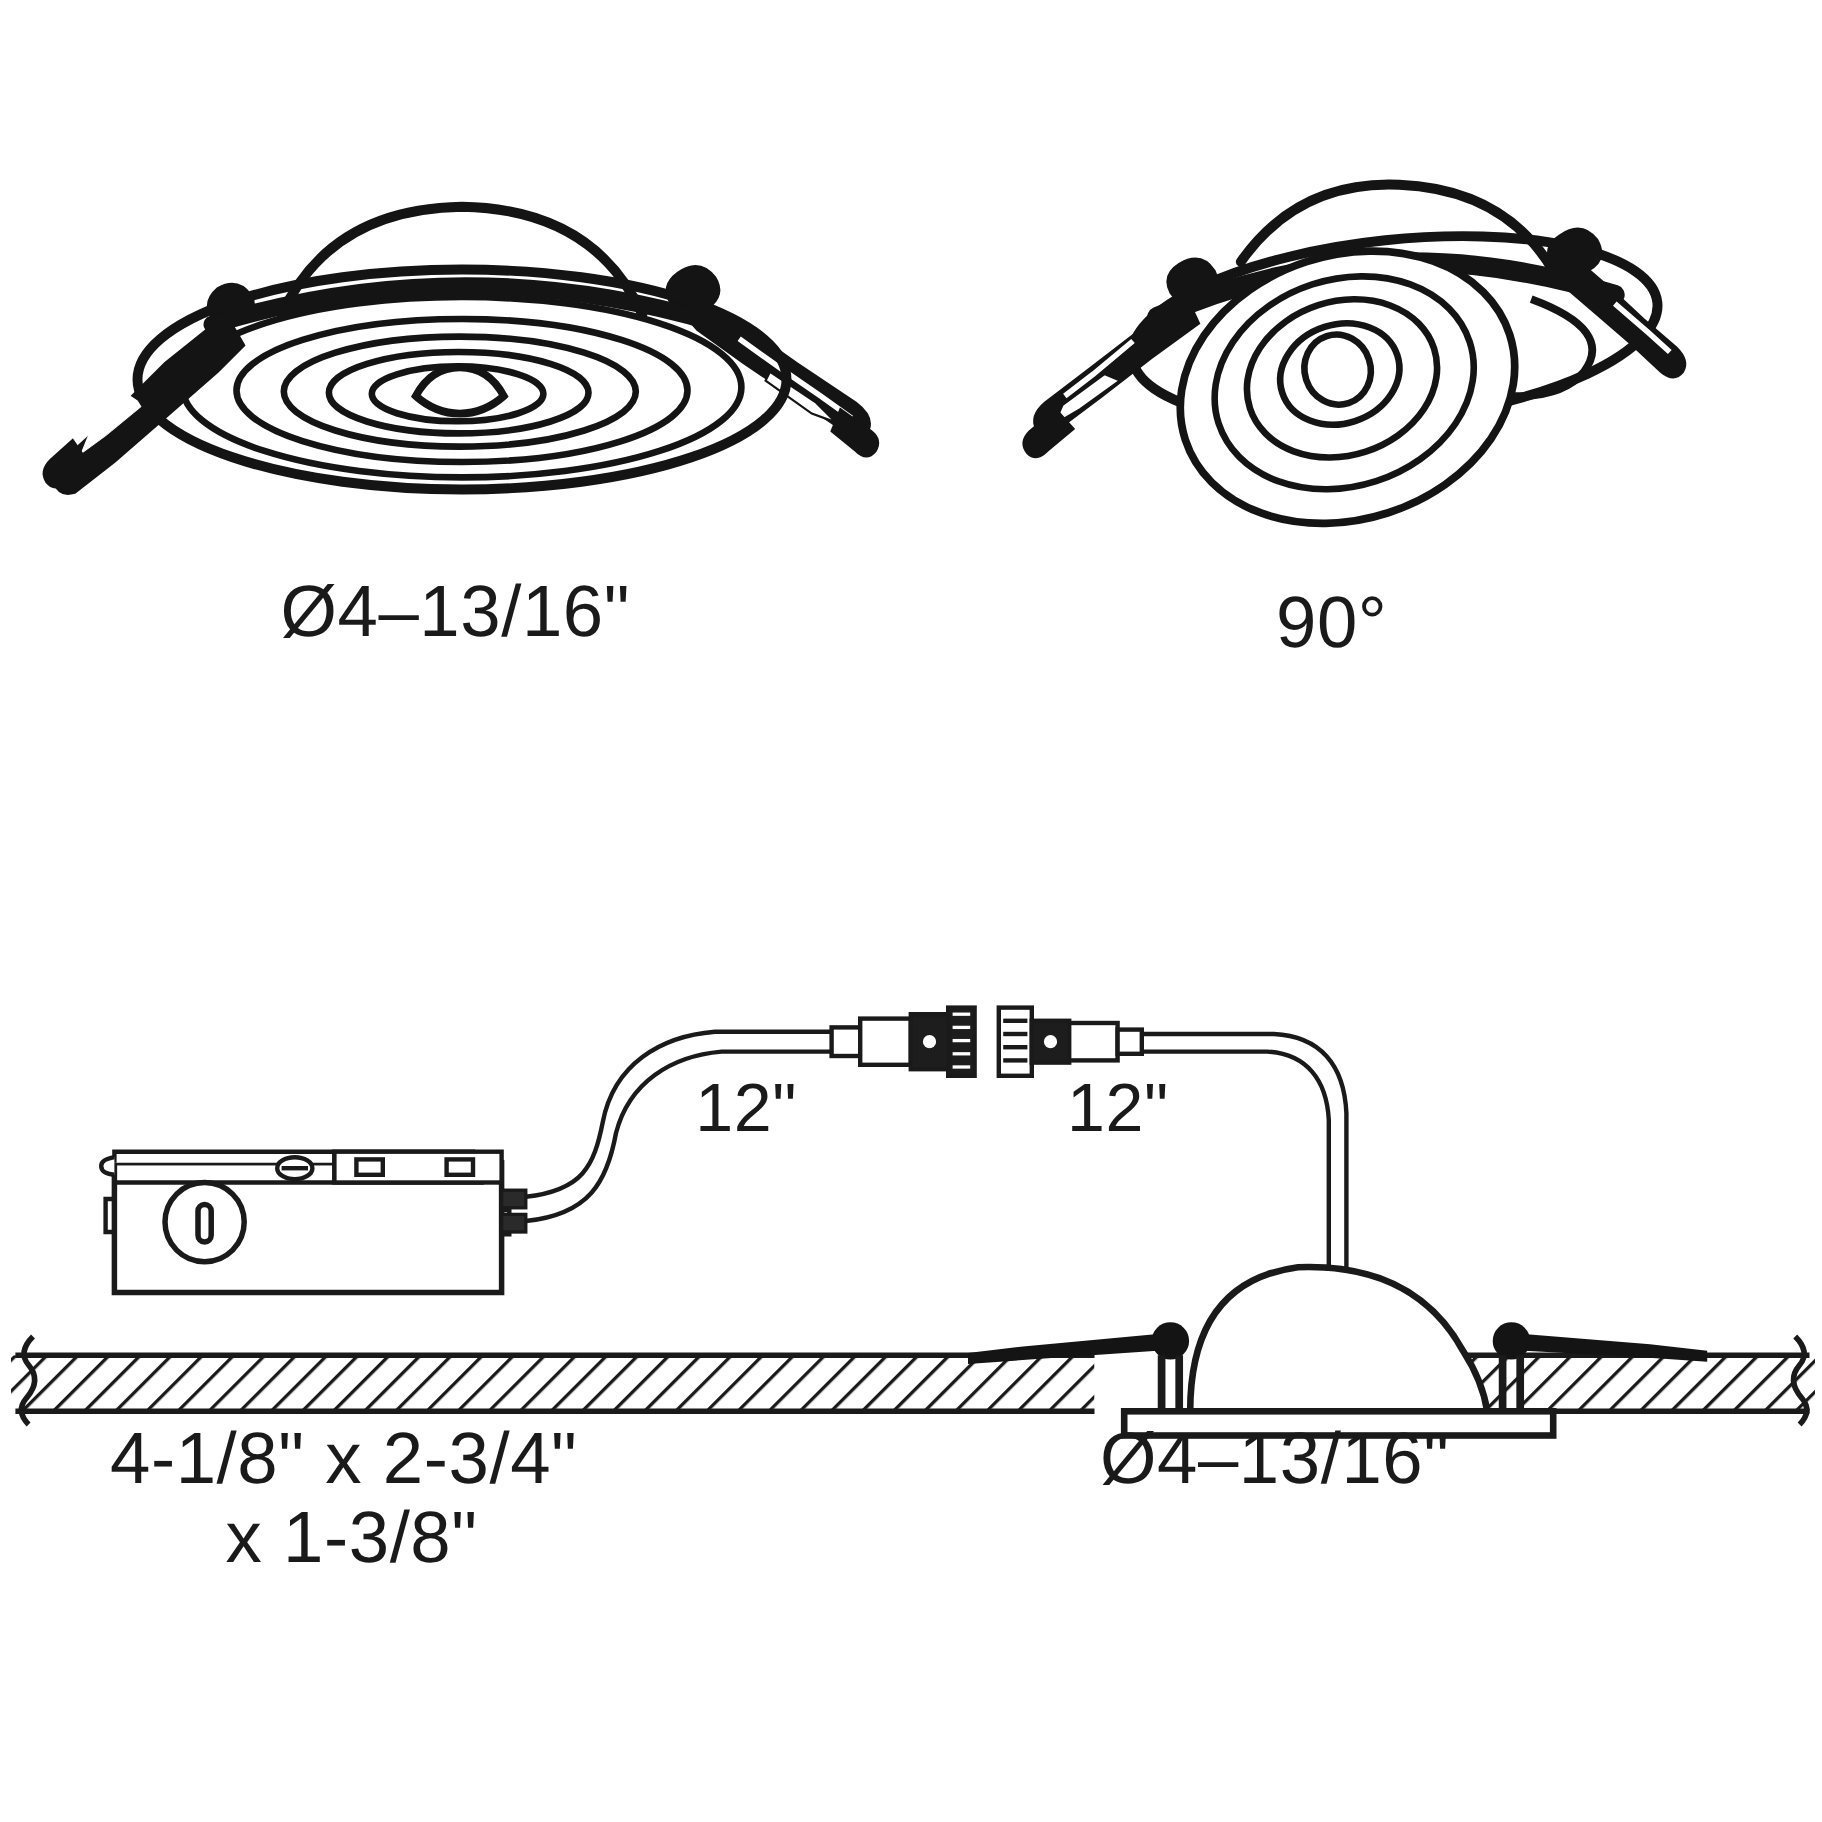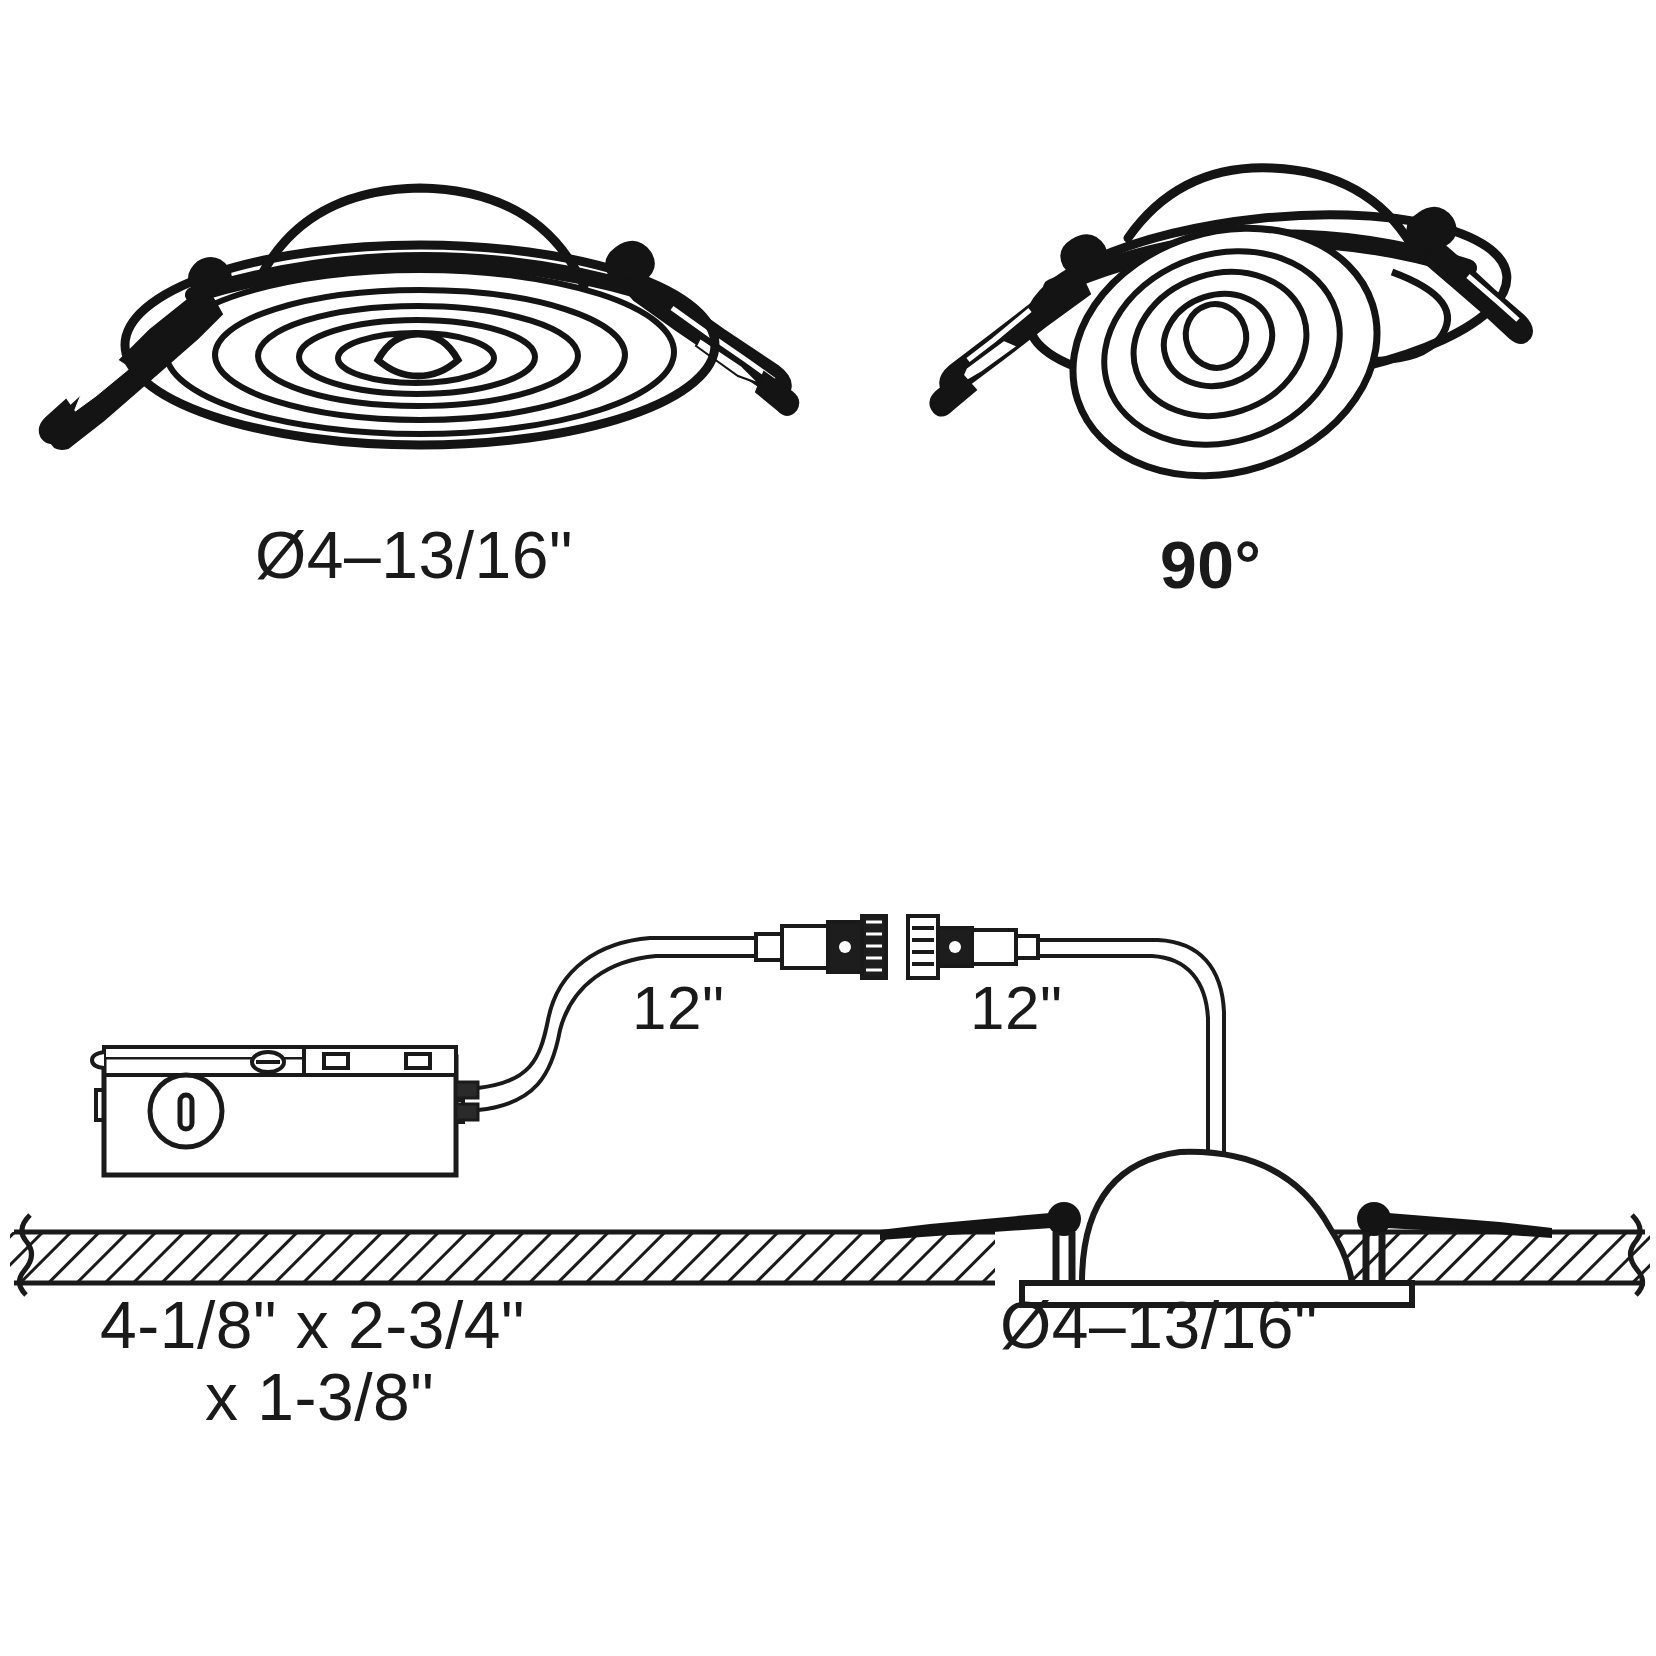--- a/index.html
+++ b/index.html
@@ -223,21 +223,21 @@
           <path d="M1366,1232 L1366,1283" stroke="#1a1a1a" stroke-width="7" fill="none"></path>
           <path d="M1382,1232 L1382,1283" stroke="#1a1a1a" stroke-width="7" fill="none"></path>
           <path d="M1388,1213 L1500,1222 L1552,1228 L1552,1238 L1496,1234 L1386,1228 Z" fill="#141414"></path>
         </g>
       </g>
     </g>
   </svg>
 
   <div class="dim-label dim-xl" style="left:255px; top:520px;">Ø4–13/16"</div>
 
-  <div class="dim-label dim-xl" style="left:1160px; top:530px;font-weight:bold;">90°</div>
+  <div class="dim-label dim-xl" style="left:1160px; top:530px;">90°</div>
 
   <div class="dim-label dim-lg" style="left:632px; top:975px;">12"</div>
 
   <div class="dim-label dim-lg" style="left:970px; top:975px;">12"</div>
 
   <div class="dim-label dim-xl" style="left:100px; top:1290px;">4-1/8" x 2-3/4"</div>
 
   <div class="dim-label dim-xl" style="left:205px; top:1362px;">x 1-3/8"</div>
 
   <div class="dim-label dim-xl" style="left:1000px; top:1290px;">Ø4–13/16"</div>

